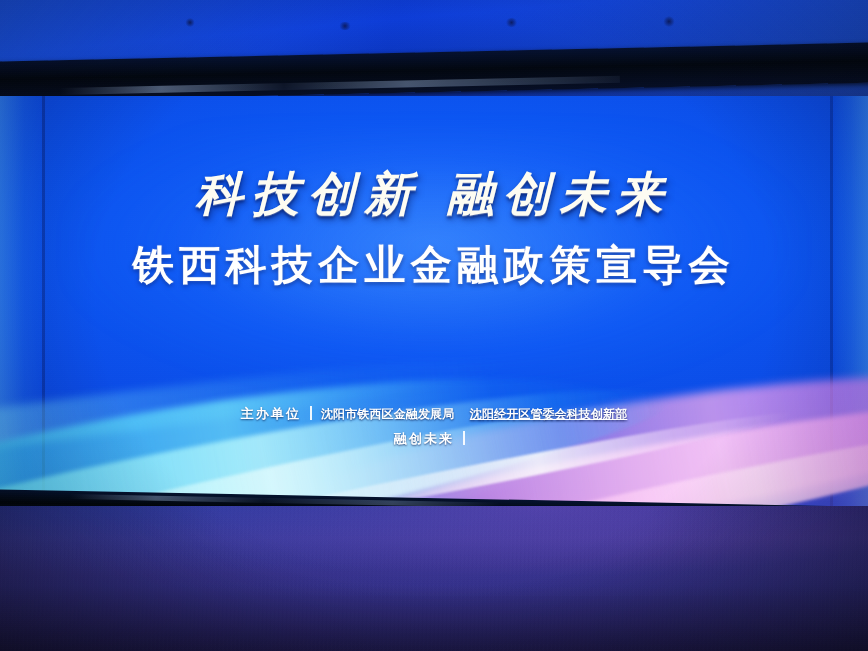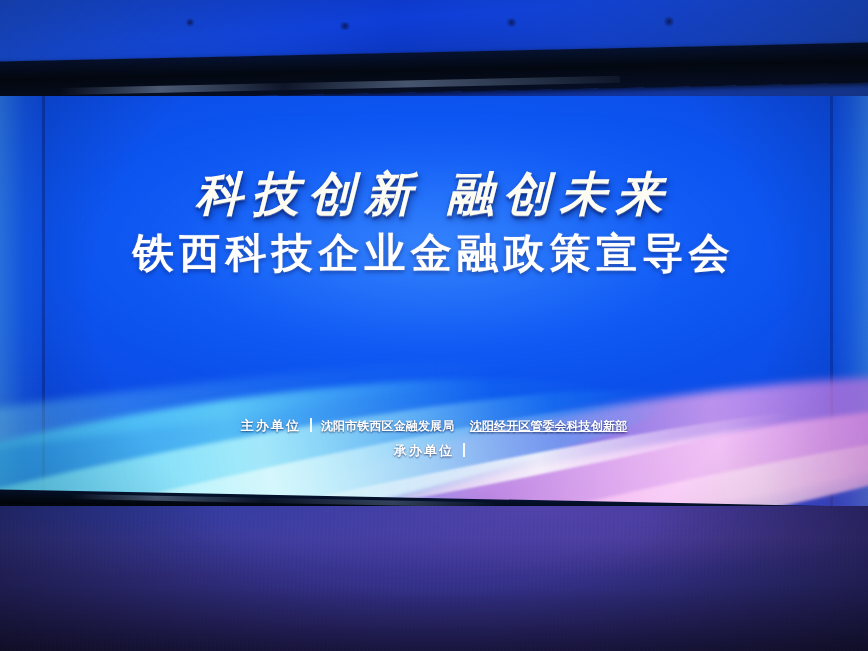--- a/index.html
+++ b/index.html
@@ -73,28 +73,28 @@
     background:linear-gradient(90deg,rgba(20,60,200,.6) 0%,rgba(40,110,240,.45) 40%,rgba(140,90,230,.45) 70%,rgba(180,110,240,.5) 100%);
     transform:rotate(-7deg);filter:blur(8px);opacity:.7;}
 
   
   .headline{position:absolute;left:0;top:170px;width:868px;text-align:center;z-index:6;}
   .h-main{
     font-family:"DejaVu Serif","Liberation Serif",serif;
     font-size:47px;font-weight:700;color:#fdfcf2;letter-spacing:.20em;
     line-height:1;white-space:nowrap;font-style:italic;
     text-shadow:0 3px 3px rgba(3,20,90,.55), 0 1px 0 rgba(255,255,255,.5), 2px 4px 7px rgba(2,14,70,.45);}
-  .h-sub{margin-top:16px;
+  .h-sub{margin-top:28px;
     font-family:"Liberation Sans","DejaVu Sans",sans-serif;
     font-size:41px;font-weight:700;color:#ffffff;letter-spacing:.13em;
     line-height:1;white-space:nowrap;
     text-shadow:0 2px 4px rgba(3,20,90,.50), 0 0 2px rgba(255,255,255,.35);}
 
   
-  .credits{position:absolute;left:0;top:416px;width:868px;z-index:7;}
+  .credits{position:absolute;left:0;top:404px;width:868px;z-index:7;}
   .credit-row{display:flex;align-items:baseline;justify-content:center;
     white-space:nowrap;color:#ffffff;line-height:1.15;}
   .credit-row.r1{margin-bottom:7px;}
   .c-label{font-size:13px;font-weight:700;letter-spacing:.16em;
     text-shadow:0 1px 2px rgba(0,10,60,.65);}
   .c-divider{display:inline-block;width:2px;height:14px;background:rgba(255,255,255,.92);
     margin:0 9px;transform:translateY(2px);}
   .c-items{font-size:12px;font-weight:700;letter-spacing:.01em;
     text-shadow:0 1px 2px rgba(0,10,60,.7);}
   .c-items span{margin-right:12px;}
@@ -170,21 +170,21 @@
     <div class="credit-row r1">
       <span class="c-label">主办单位</span>
       <span class="c-divider"></span>
       <span class="c-items">
         <span>沈阳市铁西区金融发展局</span>
         <span>沈阳经开区管委会科技创新部</span>
       </span>
     </div>
 
     <div class="credit-row r2">
-      <span class="c-label">承办单位</span>
+      <span class="c-label">融创未来</span>
       <span class="c-divider"></span>
     </div>
 
   </div>
 
   <div class="bottom-bezel"></div>
   <div class="bottom-gloss"></div>
   <div class="bottom-gloss2"></div>
 
   <div class="floor"></div>

